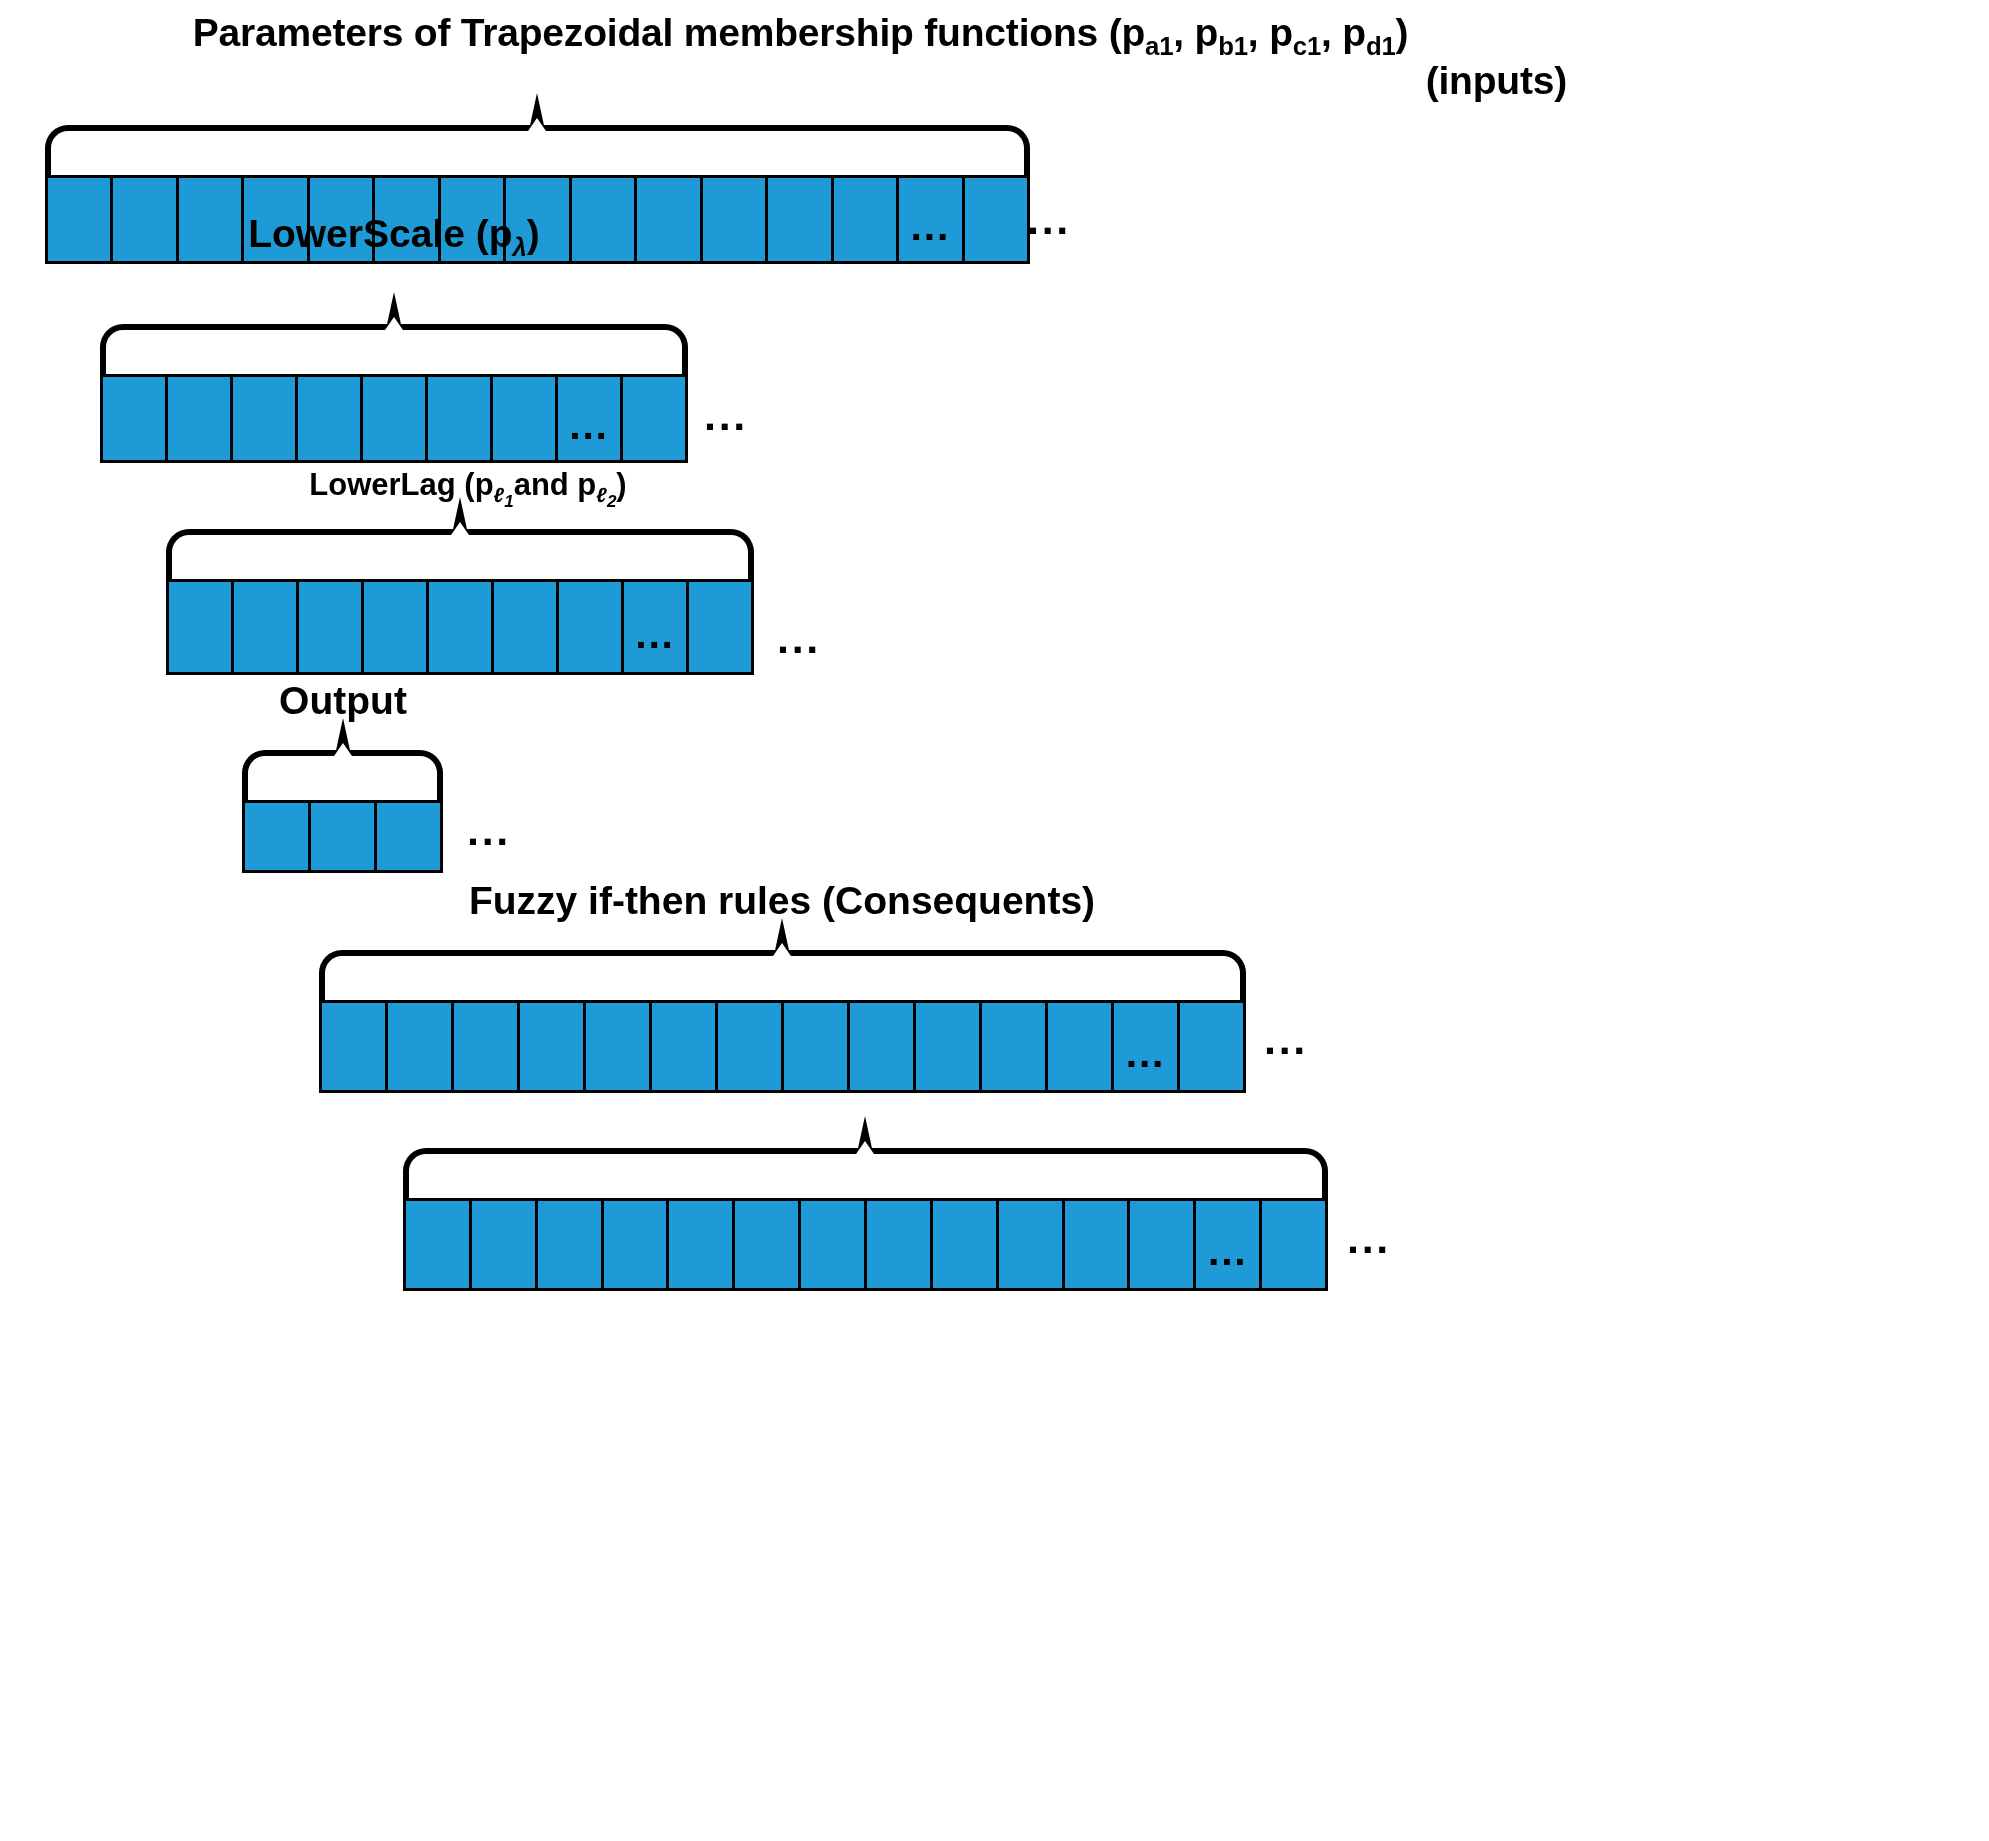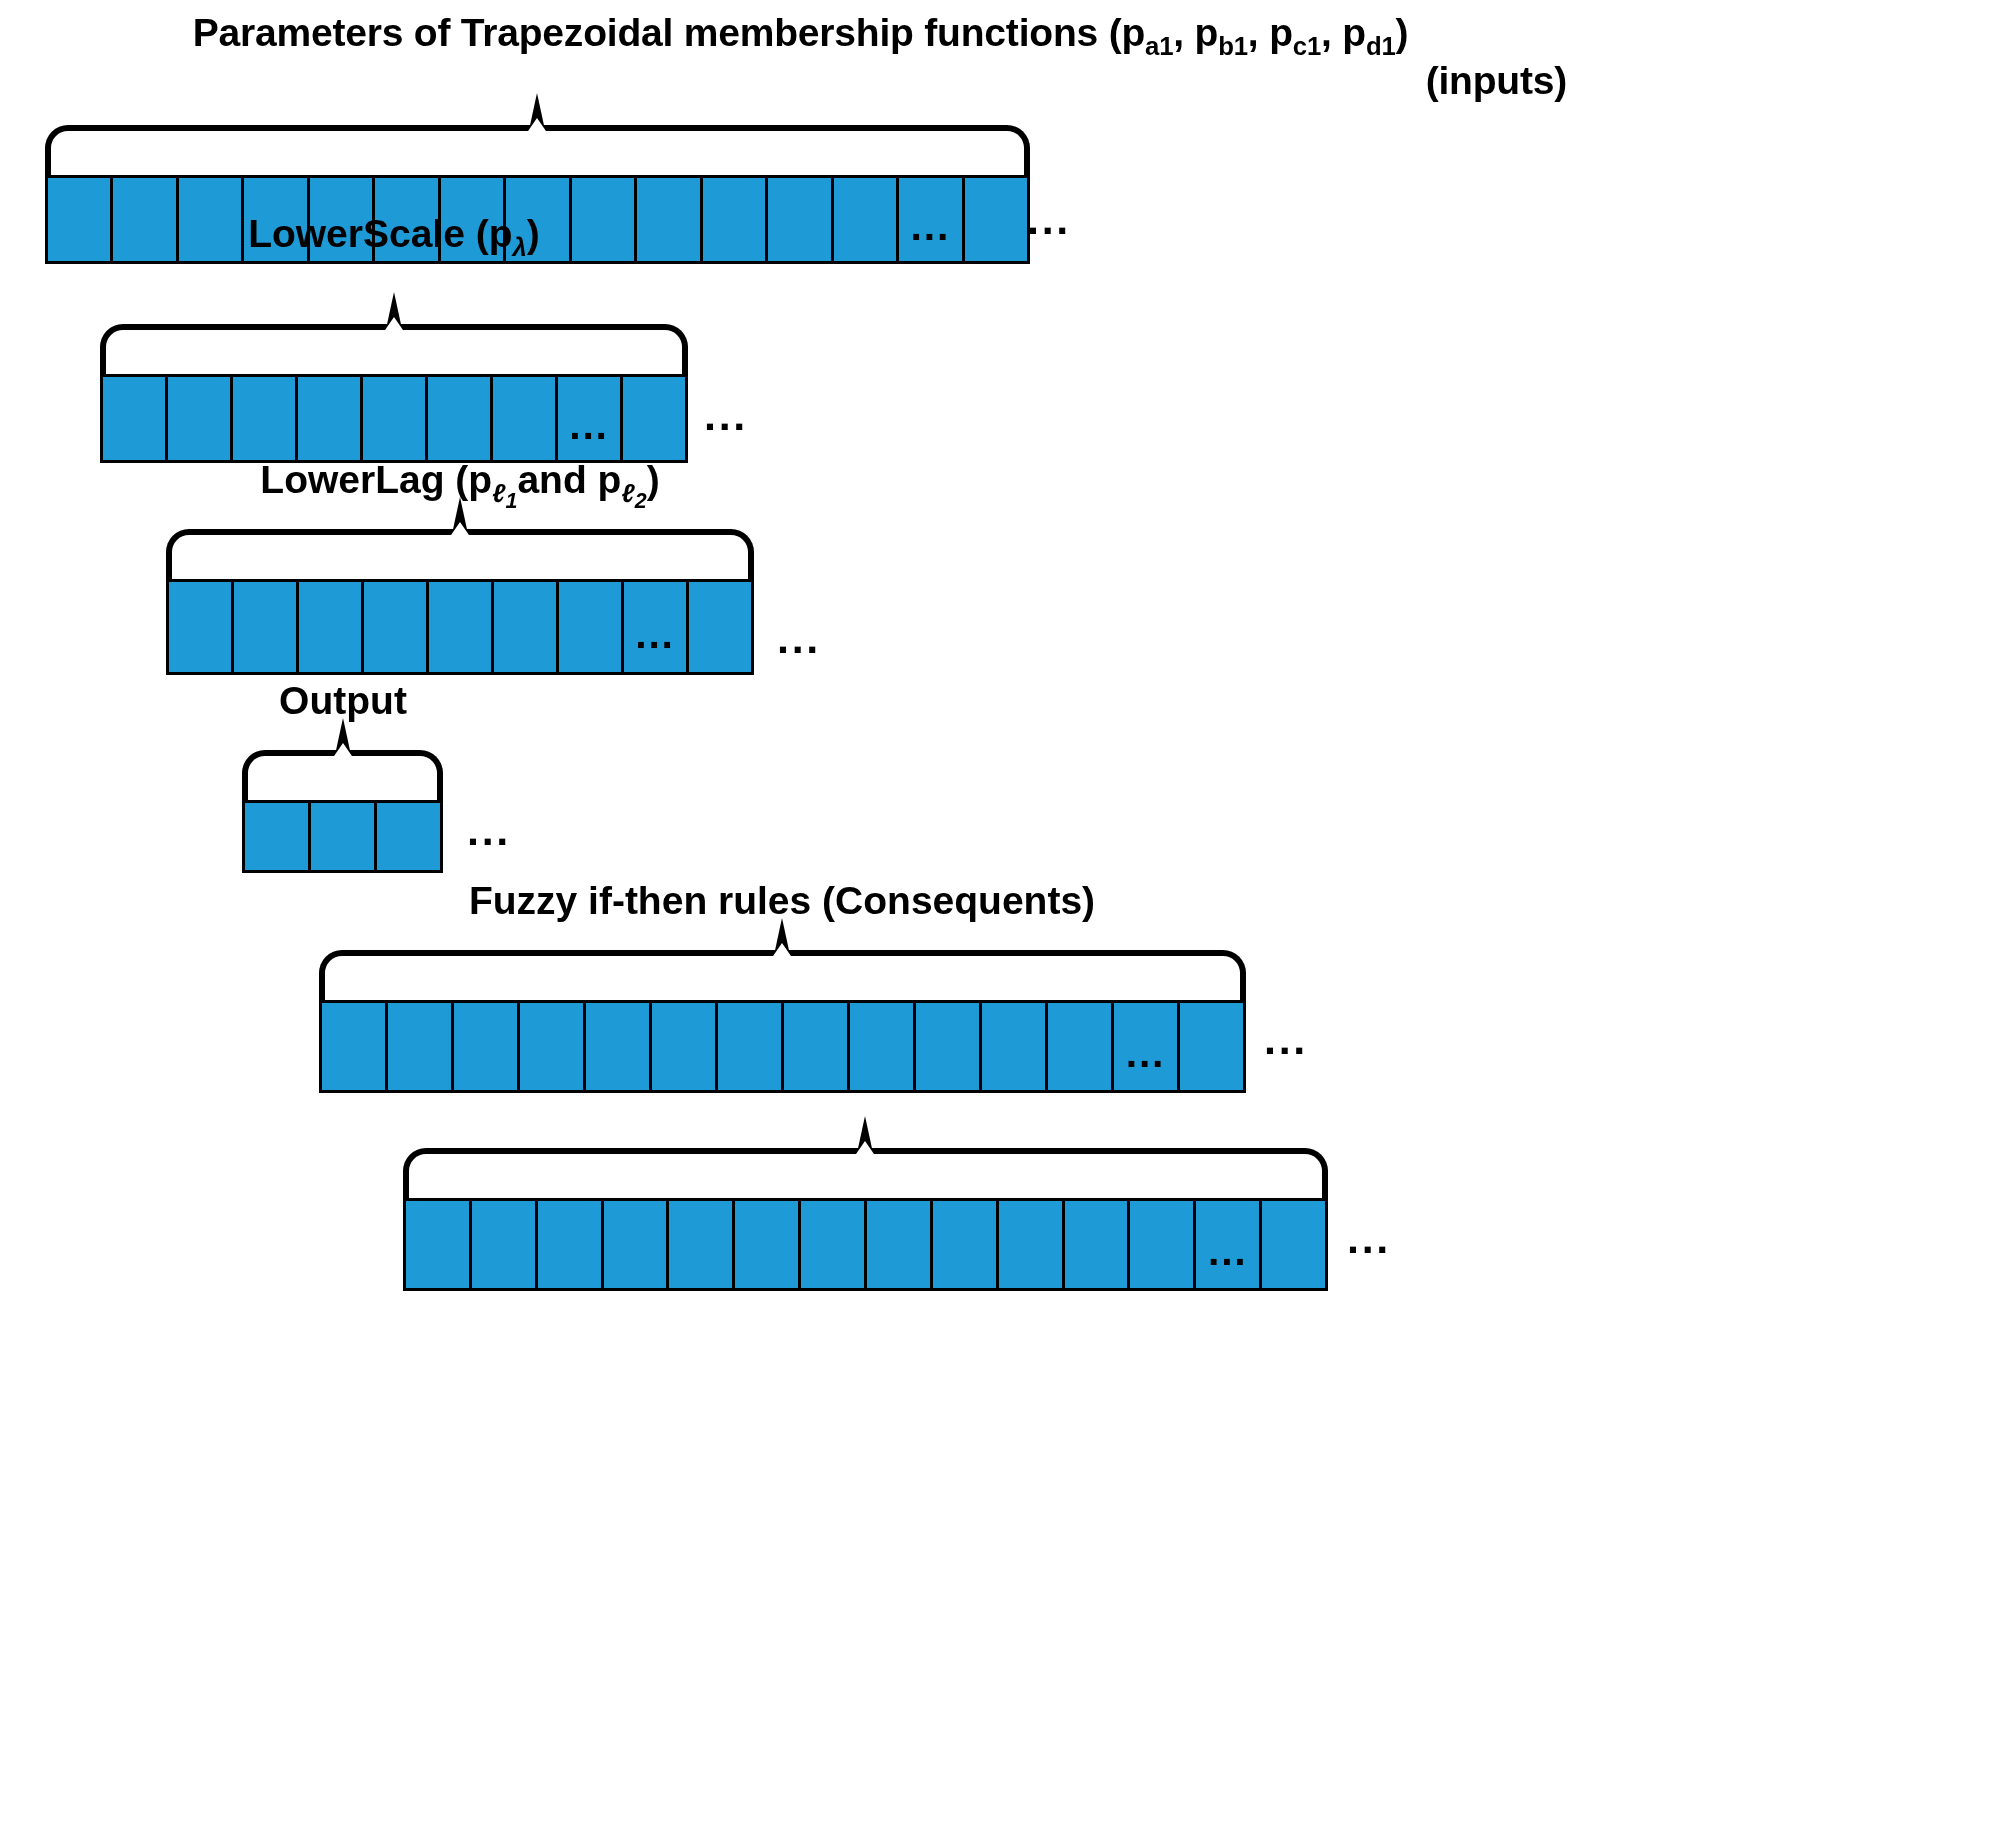--- a/index.html
+++ b/index.html
@@ -183,21 +183,21 @@
           <span class="cell-dots">...</span>
         </div>
         <div class="cell" style="flex: 1 1 0px; background: rgb(30, 154, 214);"></div>
       </div>
     </div>
     <div class="trailing-dots" style="left: 704px; top: 394px;">...</div>
     <div class="gene-group" style="left: 166px; top: 579px; width: 588px; height: 96px;">
       <div class="brace-cap" style="width: 588px;"></div>
       <div class="brace-notch" style="left: 294px; margin-bottom: 45px;"></div>
       <div class="brace-wedge" style="left: 294px; margin-bottom: 41px;"></div>
-      <div class="group-label" style="left: 294px; margin-bottom: 77px; font-size: 39px;">LowerLag (p<span class="sub ital">ℓ<sub>1</sub></span>and p<span class="sub ital">ℓ<sub>2</sub></span>)</div>
+      <div class="group-label" style="left: 302px; margin-bottom: 77px; font-size: 31px;">LowerLag (p<span class="sub ital">ℓ<sub>1</sub></span>and p<span class="sub ital">ℓ<sub>2</sub></span>)</div>
       <div class="cell-row" style="width: 588px; height: 96px; background: rgb(30, 154, 214);">
         <div class="cell" style="flex: 1 1 0px; background: rgb(30, 154, 214);"></div>
         <div class="cell" style="flex: 1 1 0px; background: rgb(30, 154, 214);"></div>
         <div class="cell" style="flex: 1 1 0px; background: rgb(30, 154, 214);"></div>
         <div class="cell" style="flex: 1 1 0px; background: rgb(30, 154, 214);"></div>
         <div class="cell" style="flex: 1 1 0px; background: rgb(30, 154, 214);"></div>
         <div class="cell" style="flex: 1 1 0px; background: rgb(30, 154, 214);"></div>
         <div class="cell" style="flex: 1 1 0px; background: rgb(30, 154, 214);"></div>
         <div class="cell" style="flex: 1 1 0px; background: rgb(30, 154, 214);">
           <span class="cell-dots">...</span>

